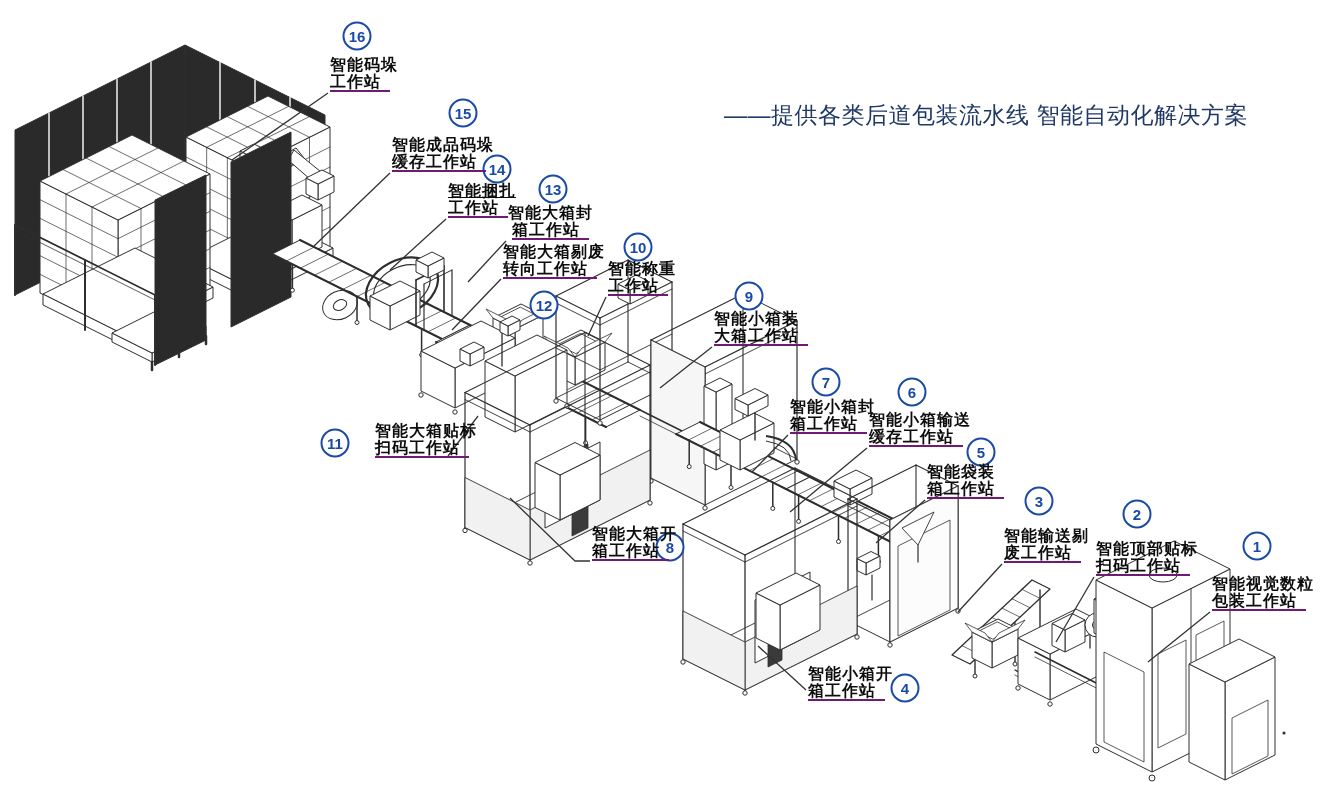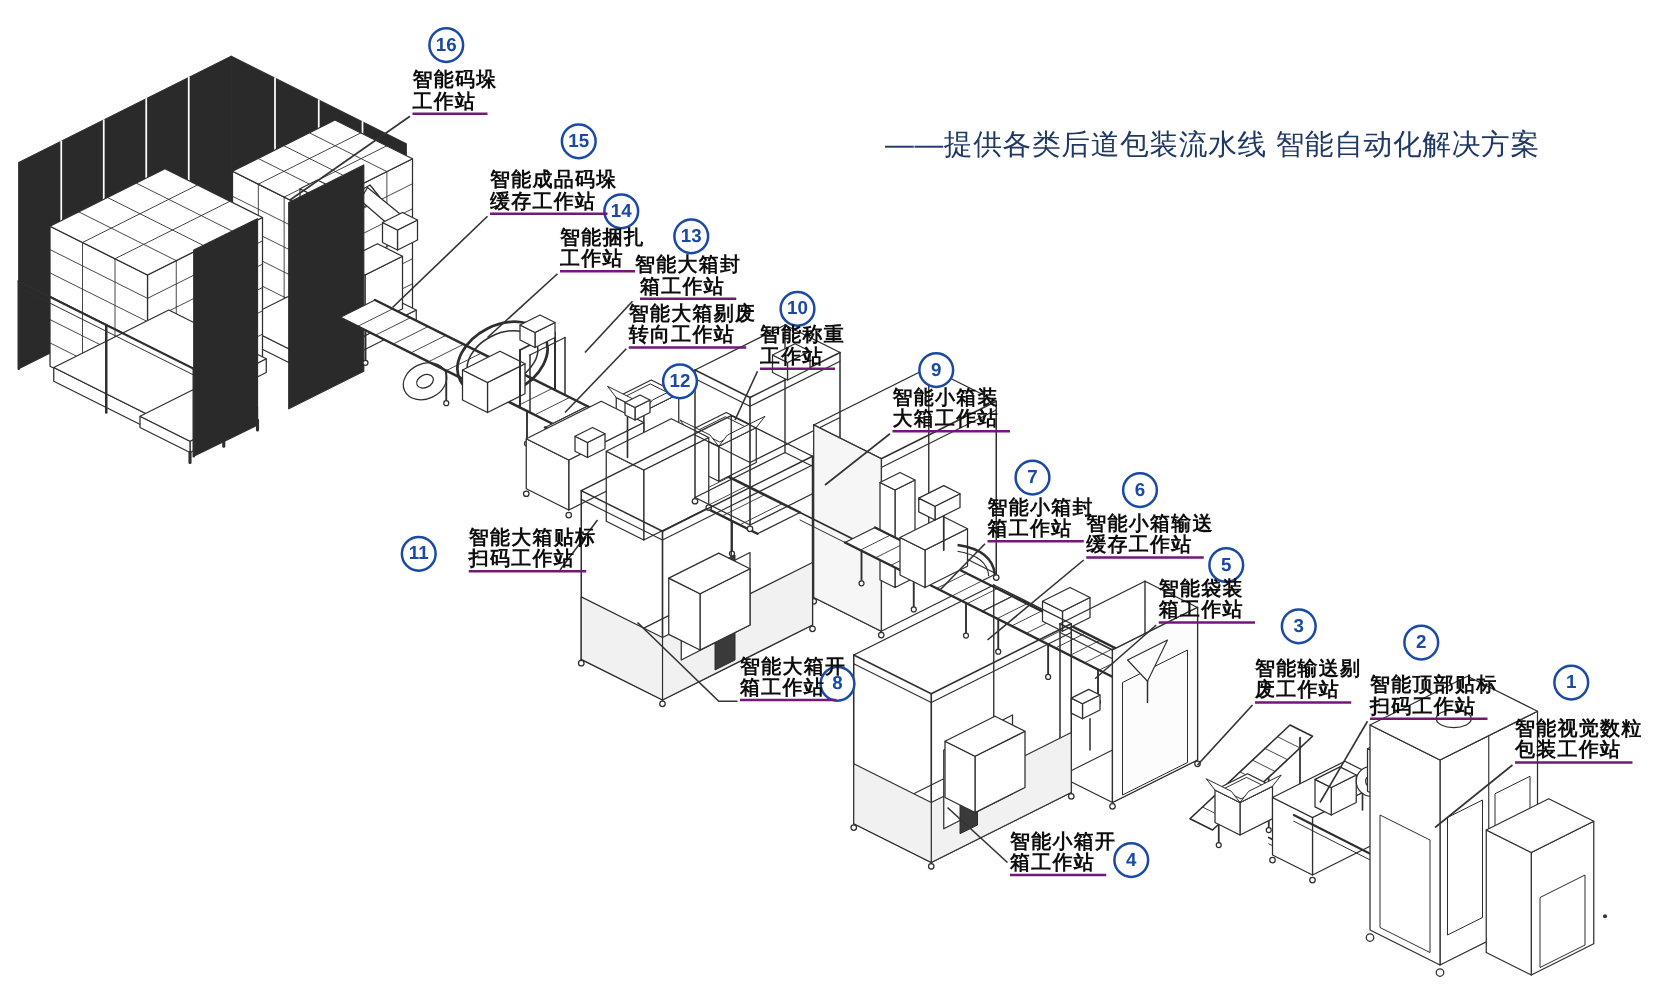--- a/index.html
+++ b/index.html
@@ -5,21 +5,21 @@
   html,body{margin:0;padding:0;background:#fff;}
   .stage{position:relative;width:1335px;height:795px;background:#fff;overflow:hidden;
          font-family:"Liberation Sans","DejaVu Sans",sans-serif;}
   svg{position:absolute;left:0;top:0;}
   
   .hdr{position:absolute;top:38px;left:655px;white-space:nowrap;line-height:1;}
   .hdr .b{color:#1f3864;font-weight:bold;font-size:34px;}
   .hdr .n{color:#c00000;font-weight:bold;font-size:58px;letter-spacing:-2px;}
   .hdr .r{color:#1f3864;font-weight:bold;font-size:31px;}
   .hdr .gap{display:inline-block;width:10px;}
-  .sub{position:absolute;top:100px;left:708px;white-space:nowrap;
+  .sub{position:absolute;top:100px;left:724px;white-space:nowrap;
        color:#1f3864;font-size:23px;font-weight:400;letter-spacing:.5px;text-align:center;}
   
   #labels{position:absolute;left:0;top:0;width:100%;height:100%;}
   .bdg{position:absolute;width:25px;height:25px;border:2.5px solid #1a4aa5;border-radius:50%;
        color:#1a4aa5;font-weight:bold;font-size:15px;background:#fff;
        display:flex;align-items:center;justify-content:center;transform:translate(-50%,-50%);}
   .tx{position:absolute;font-weight:bold;font-size:16px;line-height:17px;color:#0d0d0d;
       white-space:nowrap;letter-spacing:1px;}
   .tx .u{display:inline-block;border-bottom:2px solid #701a75;padding-right:9px;}
 </style>
@@ -529,21 +529,21 @@
       </div>
       <div>
         <div class="bdg" style="left: 553px; top: 189px;">13</div>
         <div class="tx" style="left: 508px; top: 204px; text-align: center;">
           <div>智能大箱封</div>
           <div><span class="u">箱工作站</span></div>
         </div>
       </div>
       <div>
         <div class="bdg" style="left: 497px; top: 169px;">14</div>
-        <div class="tx" style="left: 448px; top: 182px;">
+        <div class="tx" style="left: 448px; top: 182px; text-decoration: underline;">
           <div>智能捆扎</div>
           <div><span class="u">工作站</span></div>
         </div>
       </div>
       <div>
         <div class="bdg" style="left: 435px; top: 113px; margin-left: 28px;">15</div>
         <div class="tx" style="left: 392px; top: 136px;">
           <div>智能成品码垛</div>
           <div><span class="u">缓存工作站</span></div>
         </div>

